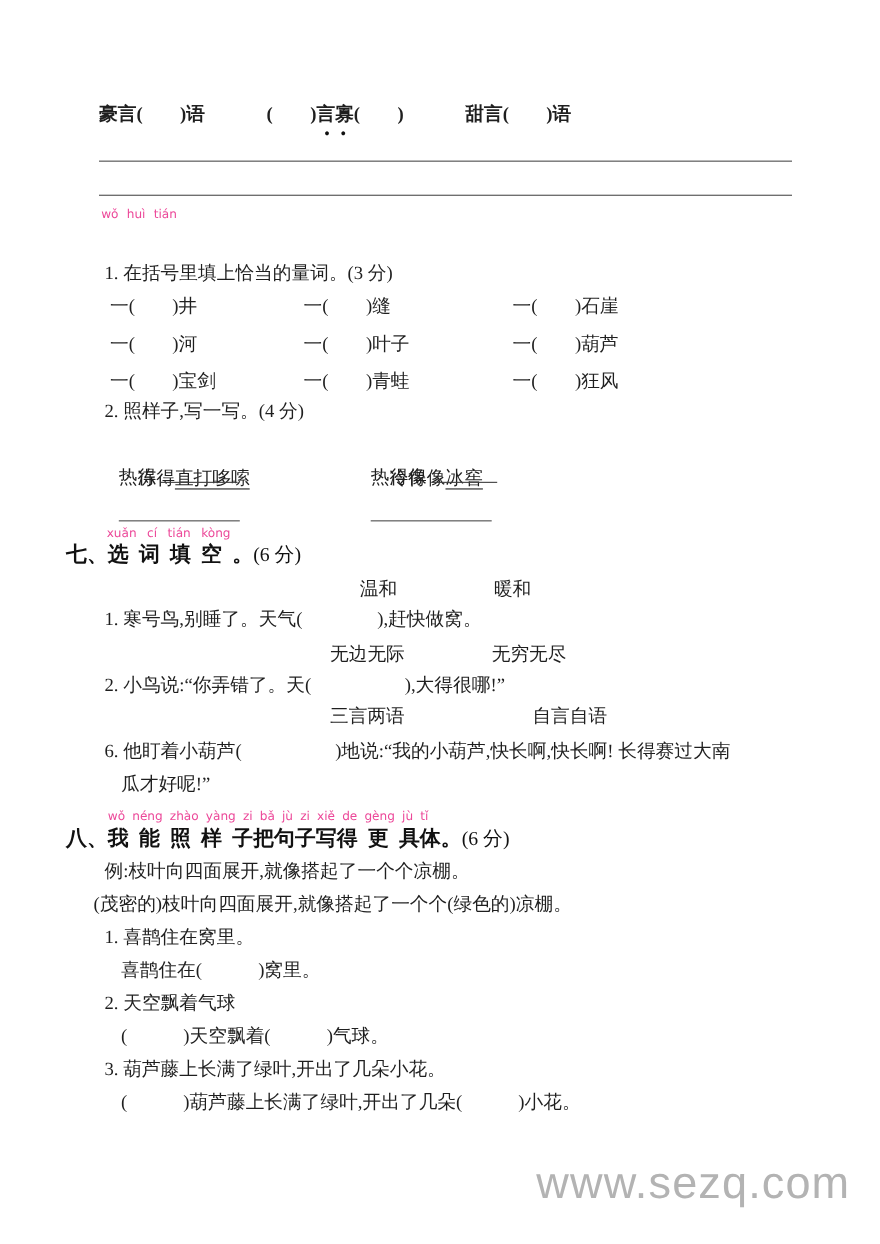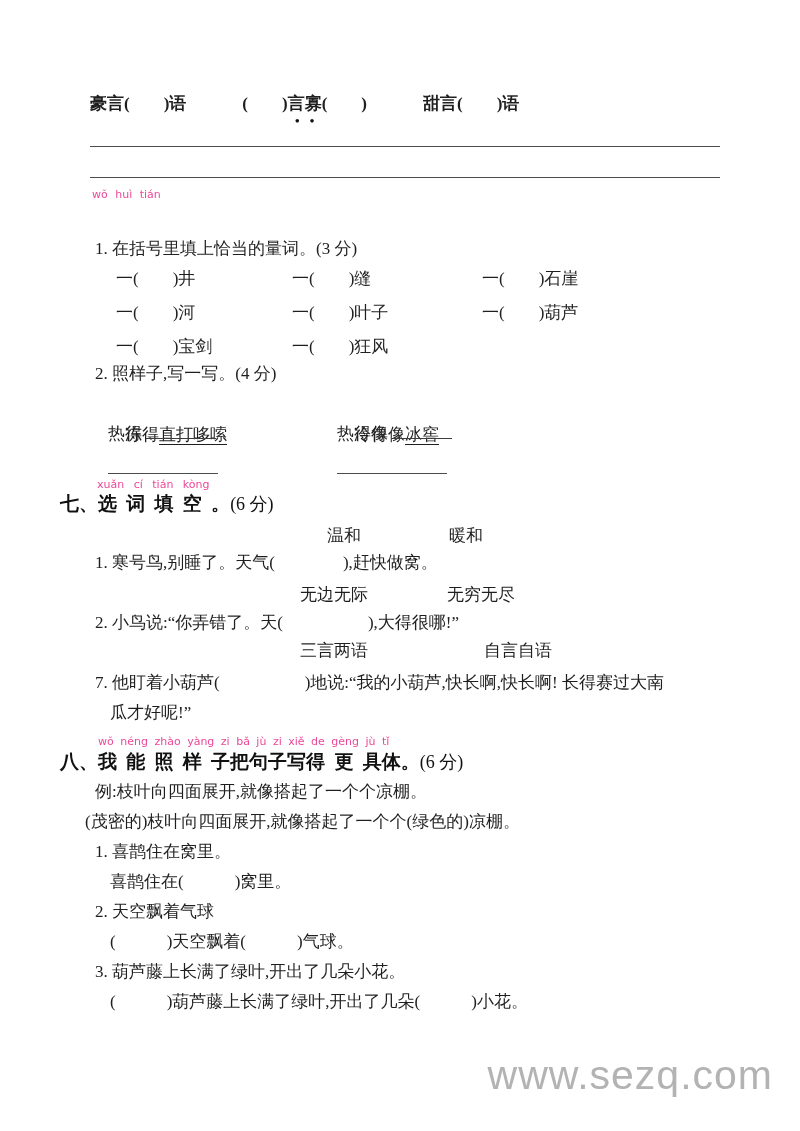--- a/index.html
+++ b/index.html
@@ -53,28 +53,29 @@
     <span>甜言(　　)语</span>
   </div>
 
   <div class="abs fill-line" style="top:146px; left:90px;"></div>
   <div class="abs fill-line" style="top:177px; left:90px;"></div>
 
   <div class="abs pinyin" style="top:188px; left:92px;">wǒ huì tián</div>
 
   <div class="abs" style="top:238px; left:95px;">1. 在括号里填上恰当的量词。(3 分)</div>
 
-  <div class="abs qgrid" style="top:268px; left:116px;">
+  <div class="abs qgrid" style="top:268px; left:100px;">
     <span>一(　　)井</span>
     <span>一(　　)缝</span>
     <span>一(　　)石崖</span>
     <span>一(　　)河</span>
     <span>一(　　)叶子</span>
     <span>一(　　)葫芦</span>
     <span>一(　　)宝剑</span>
+    <span>一(　　)青蛙</span>
     <span>一(　　)狂风</span>
   </div>
 
   <div class="abs" style="top:363px; left:95px;">2. 照样子,写一写。(4 分)</div>
 
   <div class="abs twocol" style="top:392px; left:125px;margin-top:32px;">
     <span><span>冻得</span><span class="u">直打哆嗦</span></span>
     <span><span>冷得像</span><span class="u">冰窖</span></span>
   </div>
 
@@ -100,21 +101,21 @@
   <div class="abs opts" style="top:584px; left:300px; gap:79px;">
     <span>无边无际</span>
     <span>无穷无尽</span>
   </div>
   <div class="abs" style="top:612px; left:95px;">2. 小鸟说:“你弄错了。天(　　　　　),大得很哪!”</div>
 
   <div class="abs opts" style="top:640px; left:300px; gap:116px;">
     <span>三言两语</span>
     <span>自言自语</span>
   </div>
-  <div class="abs" style="top:672px; left:95px;">7. 他盯着小葫芦(　　　　　)地说:“我的小葫芦,快长啊,快长啊! 长得赛过大南</div>
+  <div class="abs" style="top:672px; left:95px;">6. 他盯着小葫芦(　　　　　)地说:“我的小葫芦,快长啊,快长啊! 长得赛过大南</div>
   <div class="abs" style="top:702px; left:110px;">瓜才好呢!”</div>
 
   <div class="abs pinyin" style="top:735px; left:98px; word-spacing:3px;">wǒ néng zhào yàng zi bǎ jù zi xiě de gèng jù tǐ</div>
   <div class="abs heading" style="top:750px; left:60px;"><span>八、我 能 照 样 子把句子写得 更 具体。</span><span class="score">(6 分)</span></div>
 
   <div class="abs" style="top:781px; left:95px;">例:枝叶向四面展开,就像搭起了一个个凉棚。</div>
   <div class="abs" style="top:811px; left:85px;">(茂密的)枝叶向四面展开,就像搭起了一个个(绿色的)凉棚。</div>
 
   <div class="abs" style="top:841px; left:95px;">1. 喜鹊住在窝里。</div>
   <div class="abs" style="top:871px; left:110px;">喜鹊住在(　　　)窝里。</div>

